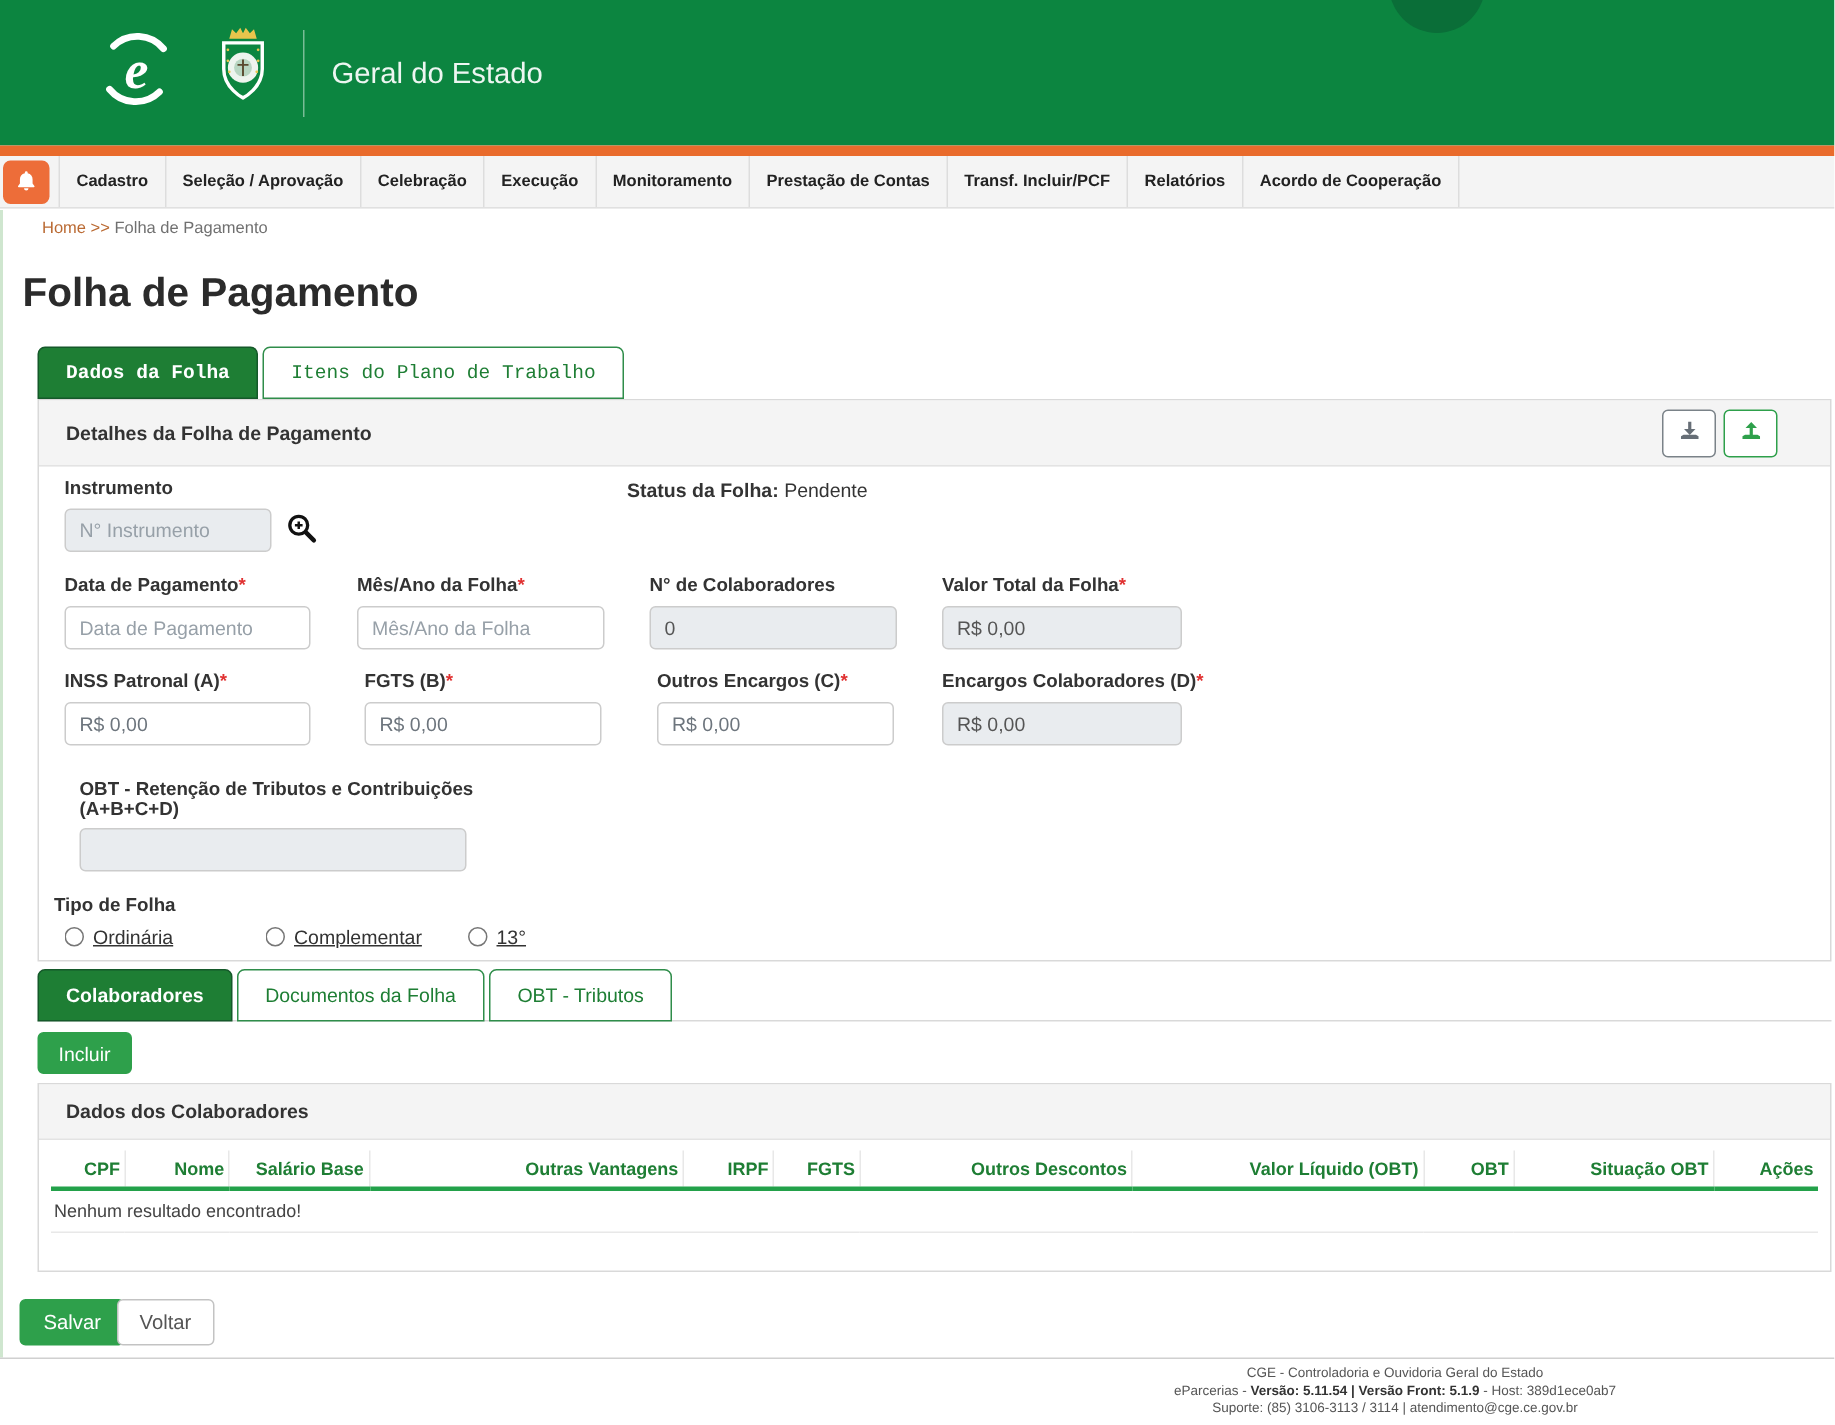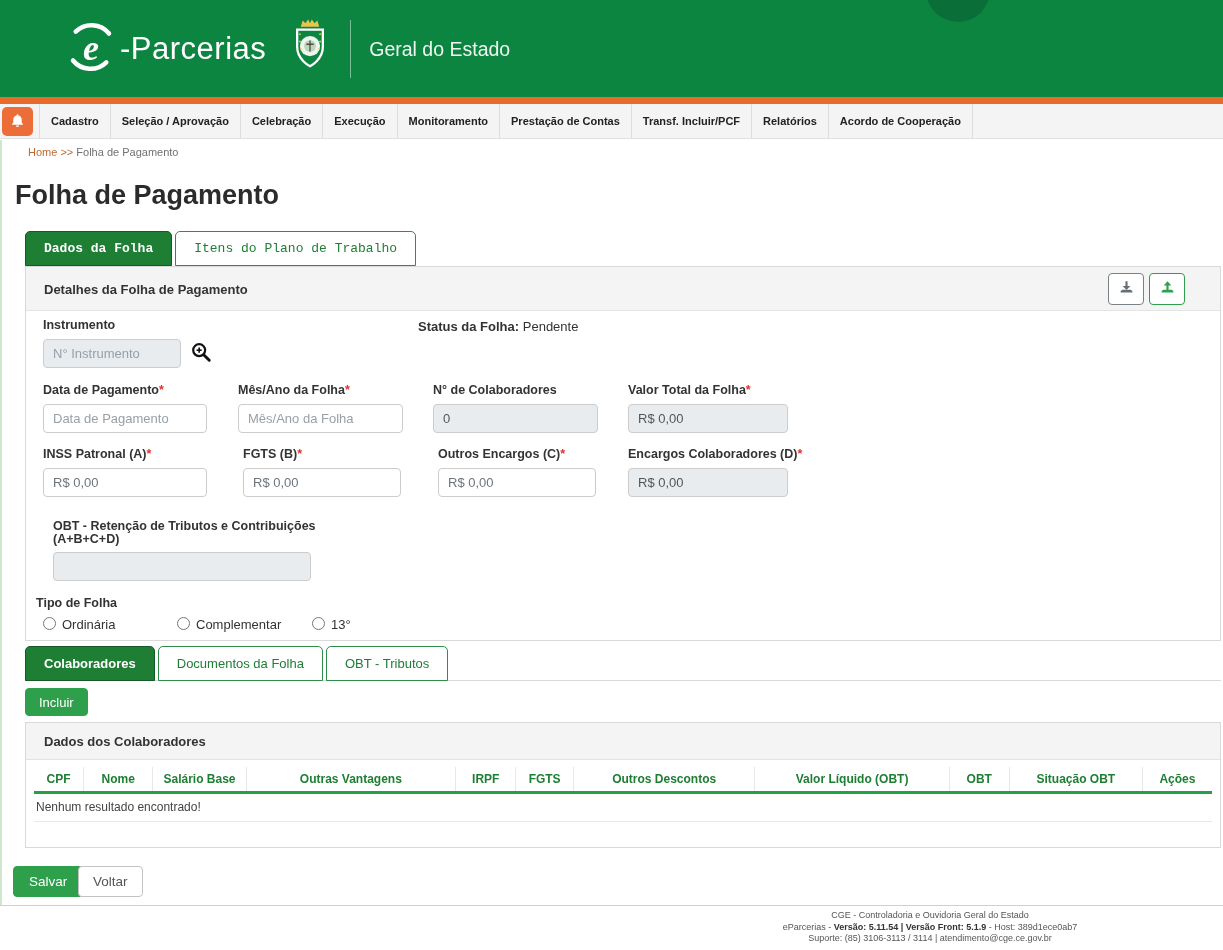--- a/index.html
+++ b/index.html
@@ -55,32 +55,32 @@
   
   .f-label { position:absolute; font-size:12.5px; font-weight:bold; color:#333; white-space:nowrap; }
   .req { color:#e03131; }
   .f-input { position:absolute; height:29px; border:1px solid #ccc; border-radius:4px; padding:0 9px; font-size:13px; color:#6d757d; background:#fff; font-family:"Liberation Sans",sans-serif; }
   .f-input::placeholder { color:#97a0a8; }
   .f-input.disabled { background:#e9ecef; color:#555; }
   .status-line { position:absolute; left:392px; top:52px; font-size:13px; color:#333; }
   .status-line b { font-weight:bold; }
   .search-btn { position:absolute; left:163px; top:74px; width:24px; height:24px; background:none; border:none; cursor:pointer; padding:0; }
   .radio-group { position:absolute; top:350px; left:0; width:100%; height:20px; }
-  .radio-opt { position:absolute; display:flex; align-items:flex-start; font-size:13px; color:#333; cursor:pointer; }
+  .radio-opt { position:absolute; display:flex; align-items:center; font-size:13px; color:#333; cursor:pointer;text-decoration:underline; }
   .radio-opt input { width:13px; height:13px; margin-right:6px; cursor:pointer; }
 
   
   .btn { border-radius:4px; font-size:13.5px; cursor:pointer; font-family:"Liberation Sans",sans-serif; }
   .btn-incluir { position:absolute; left:25px; top:688px; height:28px; padding:0 13px; background:#2ea04b; border:1px solid #2ea04b; color:#fff; font-size:13px; }
   .btn-salvar { position:absolute; left:13px; top:866px; height:31px; padding:0 15px; background:#2ea04b; border:1px solid #2ea04b; color:#fff; }
   .btn-voltar { position:absolute; left:78px; top:866px; height:31px; padding:0 14px; background:#fff; border:1px solid #c3c3c3; color:#555; }
 
   
   .grid { width:calc(100% - 16px); margin:7px 8px 0 8px; border-collapse:collapse; table-layout:fixed; }
-  .grid th { font-size:12px; font-weight:bold; color:#1e7e34; padding:5px 3px; text-align:center; border-right:1px solid #e8e8e8; border-bottom:3px solid #23a14a; white-space:nowrap; overflow:hidden; }
+  .grid th { font-size:12px; font-weight:bold; color:#1e7e34; padding:5px 3px; text-align:right; border-right:1px solid #e8e8e8; border-bottom:3px solid #23a14a; white-space:nowrap; overflow:hidden; }
   .grid th:last-child { border-right:none; }
   .grid td { font-size:12px; color:#444; padding:6px 2px 7px 2px; border-bottom:1px solid #e8e8e8; }
 
   
   .footer { position:absolute; left:0; top:905px; width:100%; border-top:1px solid #d0d0d0; }
   .footer-inner { margin-left:700px; width:460px; text-align:center; padding-top:4px; font-size:9px; color:#555; line-height:11.5px; }
   .footer-inner b { color:#333; }
 </style>
 </head>
 <body>
@@ -90,21 +90,20 @@
   <div class="header">
     <div class="header-circle"></div>
     <div class="brand">
       <span>
         <svg width="54" height="54" viewBox="0 0 60 60">
           <path d="M13 13 A 25 25 0 0 1 50 15" stroke="#fff" stroke-width="5" fill="none" stroke-linecap="round"></path>
           <path d="M47 47 A 25 25 0 0 1 10 45" stroke="#fff" stroke-width="5" fill="none" stroke-linecap="round"></path>
           <text x="30" y="44" font-size="40" font-weight="bold" font-style="italic" fill="#fff" text-anchor="middle" font-family="Liberation Serif, serif">e</text>
         </svg>
       </span>
-      <span class="logo-text">-Parcerias</span>
       <span class="crest">
         <svg width="44" height="60" viewBox="0 0 48 64">
           <path d="M14 10 h20 l-2 -7 -3 3 -3 -4 -2 4 -2 -4 -3 4 -3 -3 z" fill="#e9c54c"></path>
           <path d="M10 13 h28 v19 c0 14 -14 21 -14 21 s-14 -7 -14 -21 z" fill="#0c8540" stroke="#fff" stroke-width="2.5"></path>
           <circle cx="24" cy="31" r="11" fill="#eef4ee"></circle>
           <circle cx="24" cy="31" r="6.5" fill="#b9d6c2"></circle>
           <path d="M24 25 v12 M20 29 h8" stroke="#5a4a2f" stroke-width="1.4"></path>
           <circle cx="13" cy="18" r="1" fill="#e9c54c"></circle>
             <circle cx="35" cy="18" r="1" fill="#e9c54c"></circle>
           <circle cx="13" cy="26" r="1" fill="#e9c54c"></circle>

